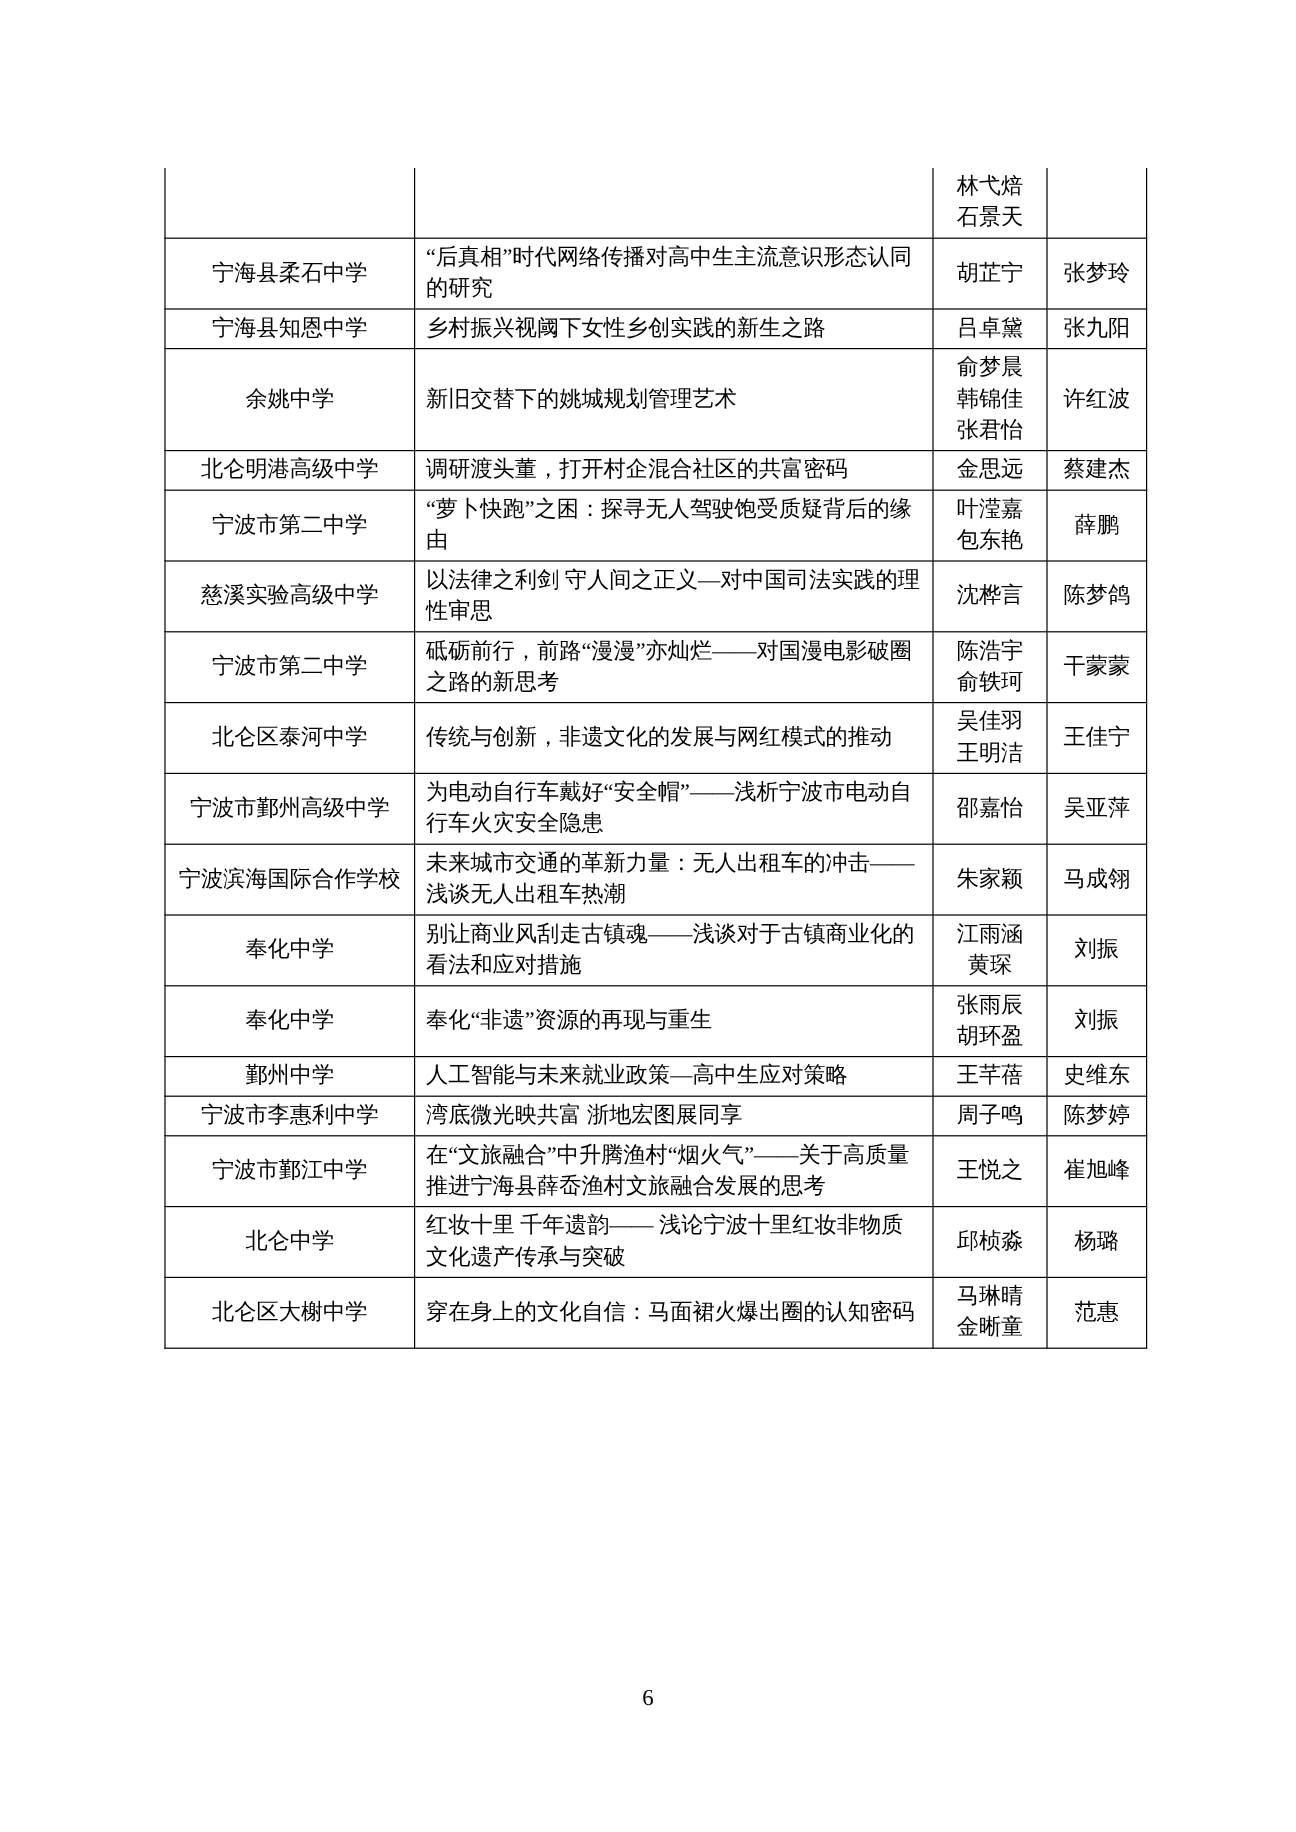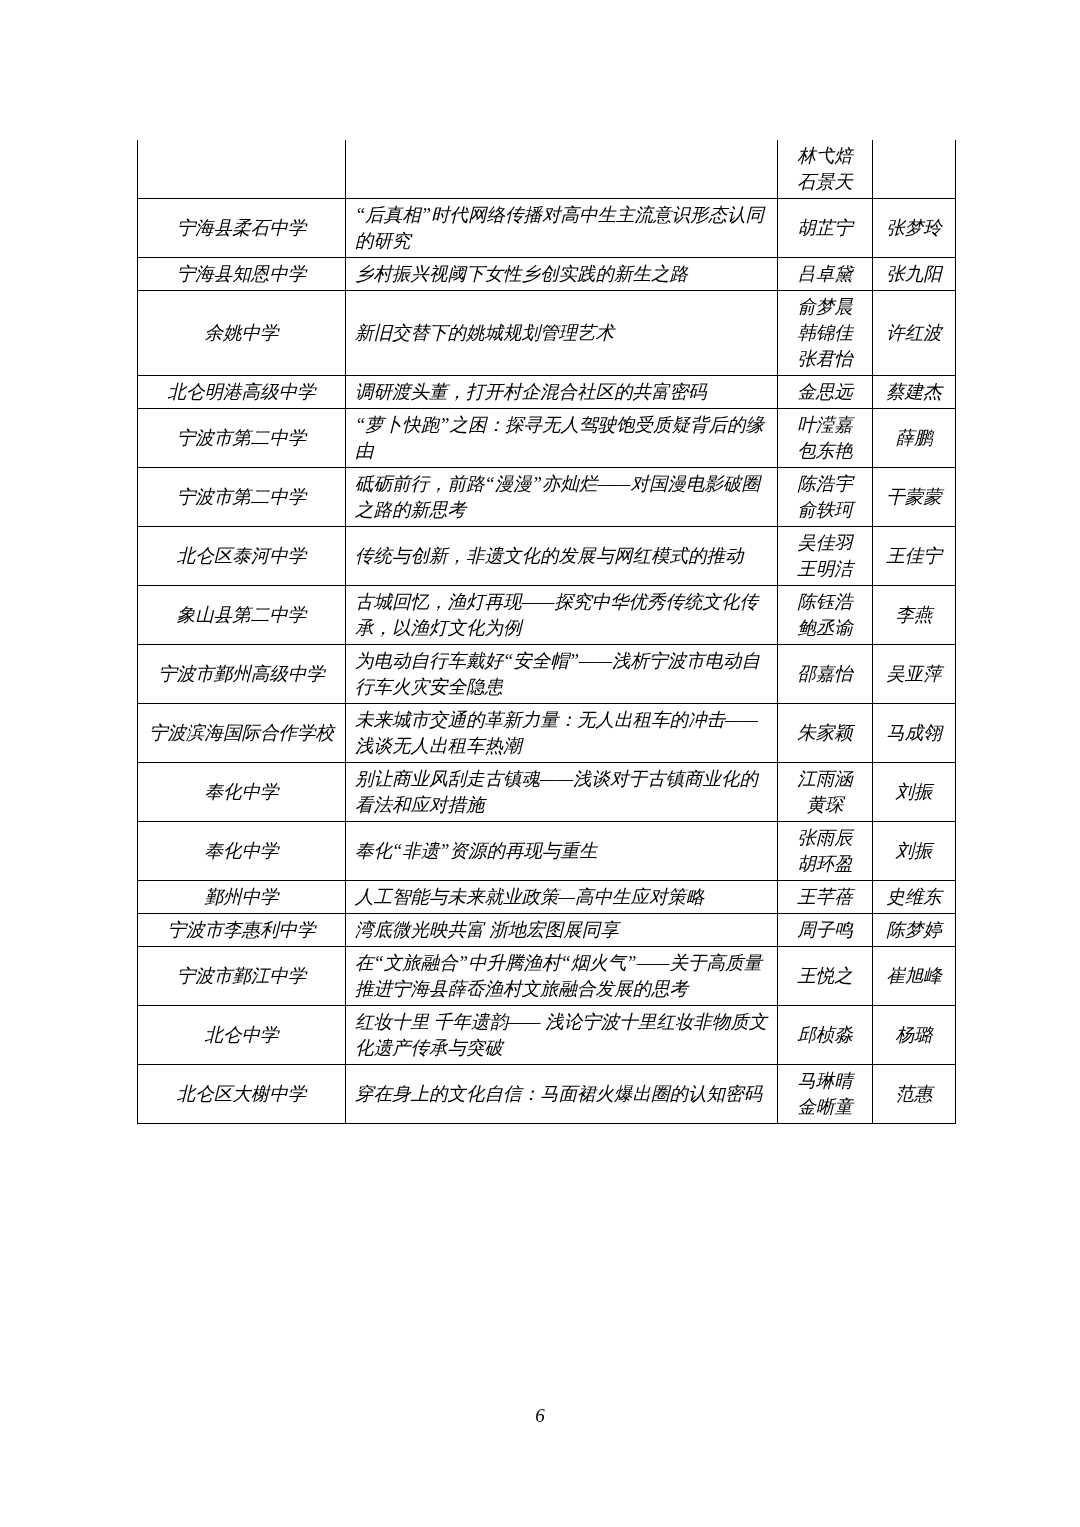--- a/index.html
+++ b/index.html
@@ -8,21 +8,20 @@
     background: #ffffff;
   }
   .page {
     position: relative;
     width: 1080px;
     height: 1527px;
     background: #ffffff;
     color: #000000;
     font-family: "Liberation Serif", "DejaVu Serif", serif;
     overflow: hidden;
-    font-style: italic;
   }
   table.projects-table {
     position: absolute;
     left: 137px;
     top: 140px;
     width: 818px;
     border-collapse: collapse;
     table-layout: fixed;
   }
   col.col-school  { width: 208px; }
@@ -131,50 +130,49 @@
           <td class="title-cell">“萝卜快跑”之困：探寻无人驾驶饱受质疑背后的缘由</td>
           <td class="students-cell">
             <div class="name-line">叶滢嘉</div>
             <div class="name-line">包东艳</div>
           </td>
           <td class="teacher-cell">
             <div class="name-line">薛鹏</div>
           </td>
         </tr>
         <tr>
+          <td class="school-cell">慈溪实验高级中学</td>
+          <td class="title-cell">以法律之利剑 守人间之正义—对中国司法实践的理性审思</td>
+          <td class="students-cell">
+            <div class="name-line">沈桦言</div>
+          </td>
+          <td class="teacher-cell">
+            <div class="name-line">陈梦鸽</div>
+          </td>
+        </tr>
+        <tr>
           <td class="school-cell">宁波市第二中学</td>
           <td class="title-cell">砥砺前行，前路“漫漫”亦灿烂——对国漫电影破圈之路的新思考</td>
           <td class="students-cell">
             <div class="name-line">陈浩宇</div>
             <div class="name-line">俞轶珂</div>
           </td>
           <td class="teacher-cell">
             <div class="name-line">干蒙蒙</div>
           </td>
         </tr>
         <tr>
           <td class="school-cell">北仑区泰河中学</td>
           <td class="title-cell">传统与创新，非遗文化的发展与网红模式的推动</td>
           <td class="students-cell">
             <div class="name-line">吴佳羽</div>
             <div class="name-line">王明洁</div>
           </td>
           <td class="teacher-cell">
             <div class="name-line">王佳宁</div>
-          </td>
-        </tr>
-        <tr>
-          <td class="school-cell">象山县第二中学</td>
-          <td class="title-cell">古城回忆，渔灯再现——探究中华优秀传统文化传承，以渔灯文化为例</td>
-          <td class="students-cell">
-            <div class="name-line">陈钰浩</div>
-            <div class="name-line">鲍丞谕</div>
-          </td>
-          <td class="teacher-cell">
-            <div class="name-line">李燕</div>
           </td>
         </tr>
         <tr>
           <td class="school-cell">宁波市鄞州高级中学</td>
           <td class="title-cell">为电动自行车戴好“安全帽”——浅析宁波市电动自行车火灾安全隐患</td>
           <td class="students-cell">
             <div class="name-line">邵嘉怡</div>
           </td>
           <td class="teacher-cell">
             <div class="name-line">吴亚萍</div>

